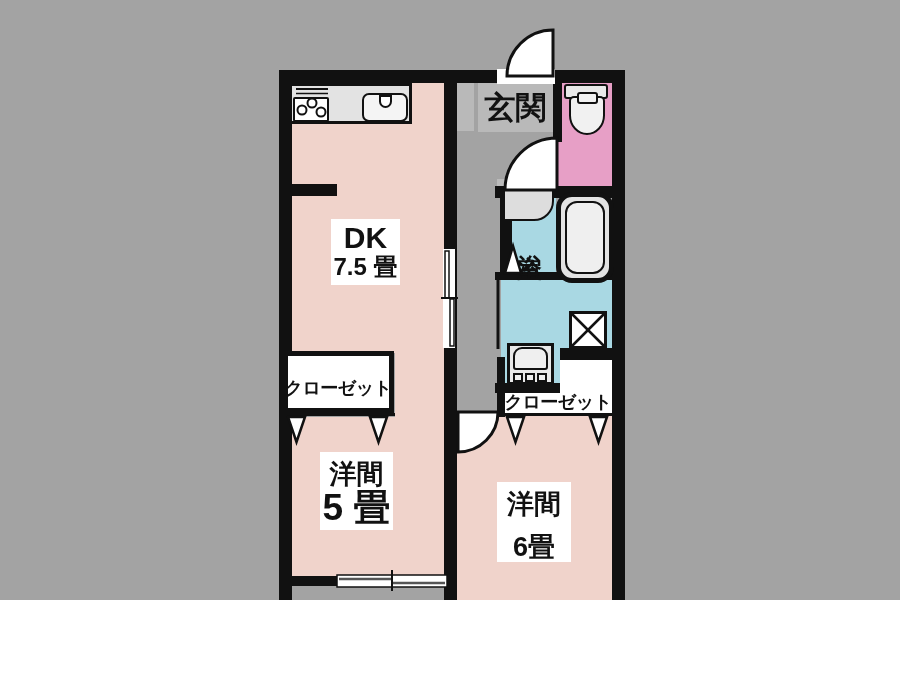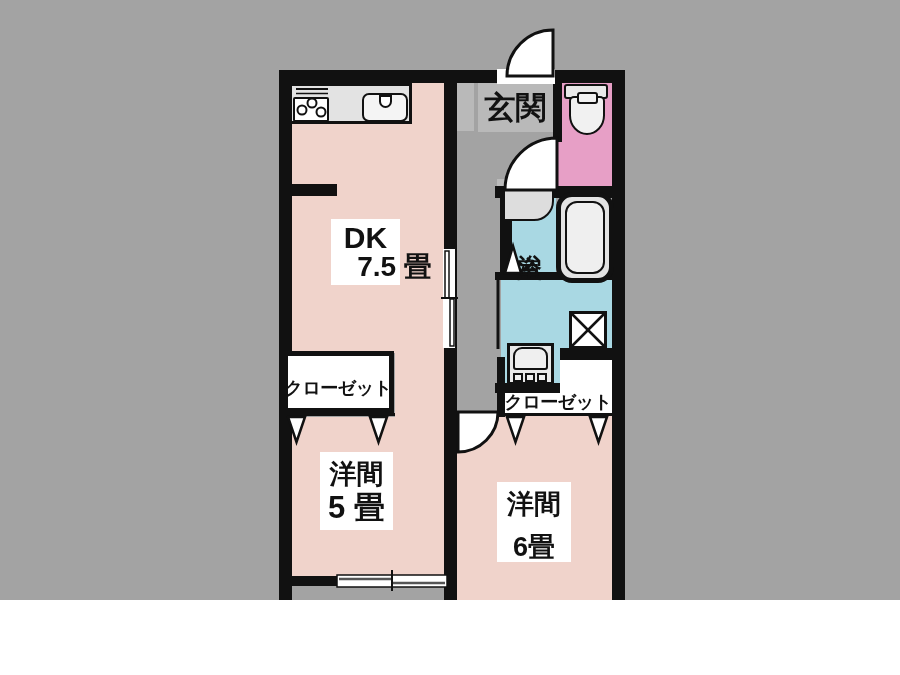--- a/index.html
+++ b/index.html
@@ -120,30 +120,30 @@
     <polygon points="288,417 305,417 296.5,442" fill="#fff" stroke="#111" stroke-width="2.5"></polygon>
     <polygon points="370,417 387,417 378.5,442" fill="#fff" stroke="#111" stroke-width="2.5"></polygon>
     <polygon points="507,417 524,417 515.5,442" fill="#fff" stroke="#111" stroke-width="2.5"></polygon>
     <polygon points="590,417 607,417 598.5,442" fill="#fff" stroke="#111" stroke-width="2.5"></polygon>
   </svg>
 
   <div class="abs lbl" style="left:476px;top:88px;width:79px;height:40px;font-size:31px;">玄関</div>
 
   <div class="abs whitebox" style="left:331px;top:219px;width:69px;height:66px;"></div>
   <div class="abs lbl" style="left:331px;top:222px;width:69px;height:32px;font-size:30px;">DK</div>
-  <div class="abs lbl" style="left:331px;top:252px;width:69px;height:30px;font-size:28px;margin-left:29px;">7.5 畳</div>
+  <div class="abs lbl" style="left:331px;top:252px;width:69px;height:30px;font-size:24px;">7.5 畳</div>
 
   <div class="abs lbl" style="left:514px;top:198px;width:30px;height:76px;font-size:24px;writing-mode:vertical-rl;text-orientation:upright;letter-spacing:2px;">浴室</div>
 
   <div class="abs lbl" style="left:287px;top:374px;width:102px;height:28px;font-size:18px;letter-spacing:-0.5px;">クローゼット</div>
 
   <div class="abs lbl" style="left:506px;top:391px;width:104px;height:22px;font-size:18px;letter-spacing:-0.5px;">クローゼット</div>
 
   <div class="abs whitebox" style="left:320px;top:452px;width:73px;height:78px;"></div>
   <div class="abs lbl" style="left:320px;top:458px;width:73px;height:32px;font-size:27px;">洋間</div>
-  <div class="abs lbl" style="left:320px;top:492px;width:73px;height:32px;font-size:31px;">5 畳</div>
+  <div class="abs lbl" style="left:320px;top:492px;width:73px;height:32px;font-size:37px;">5 畳</div>
 
   <div class="abs whitebox" style="left:497px;top:482px;width:74px;height:80px;"></div>
   <div class="abs lbl" style="left:497px;top:488px;width:74px;height:32px;font-size:27px;">洋間</div>
   <div class="abs lbl" style="left:497px;top:523px;width:74px;height:32px;font-size:27px;margin-top:8px;">6畳</div>
 
 
 </div>
 
 </body></html>

